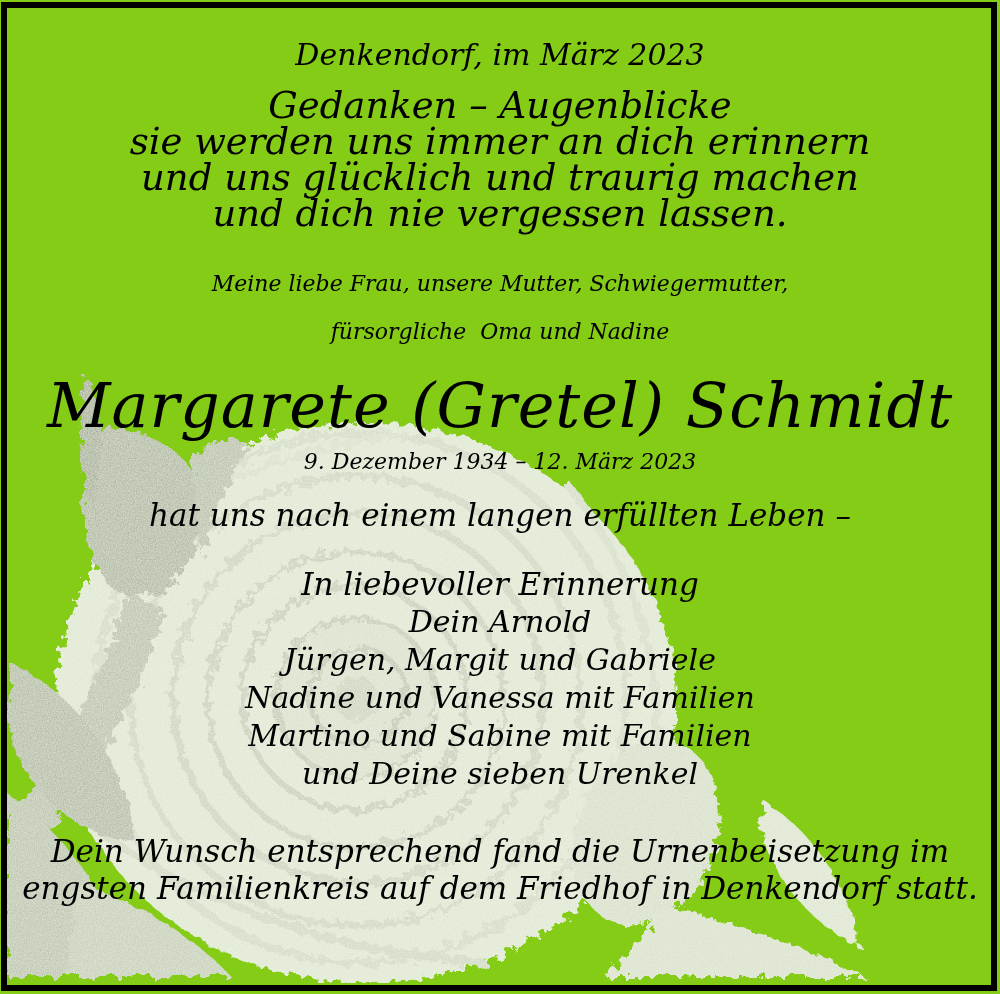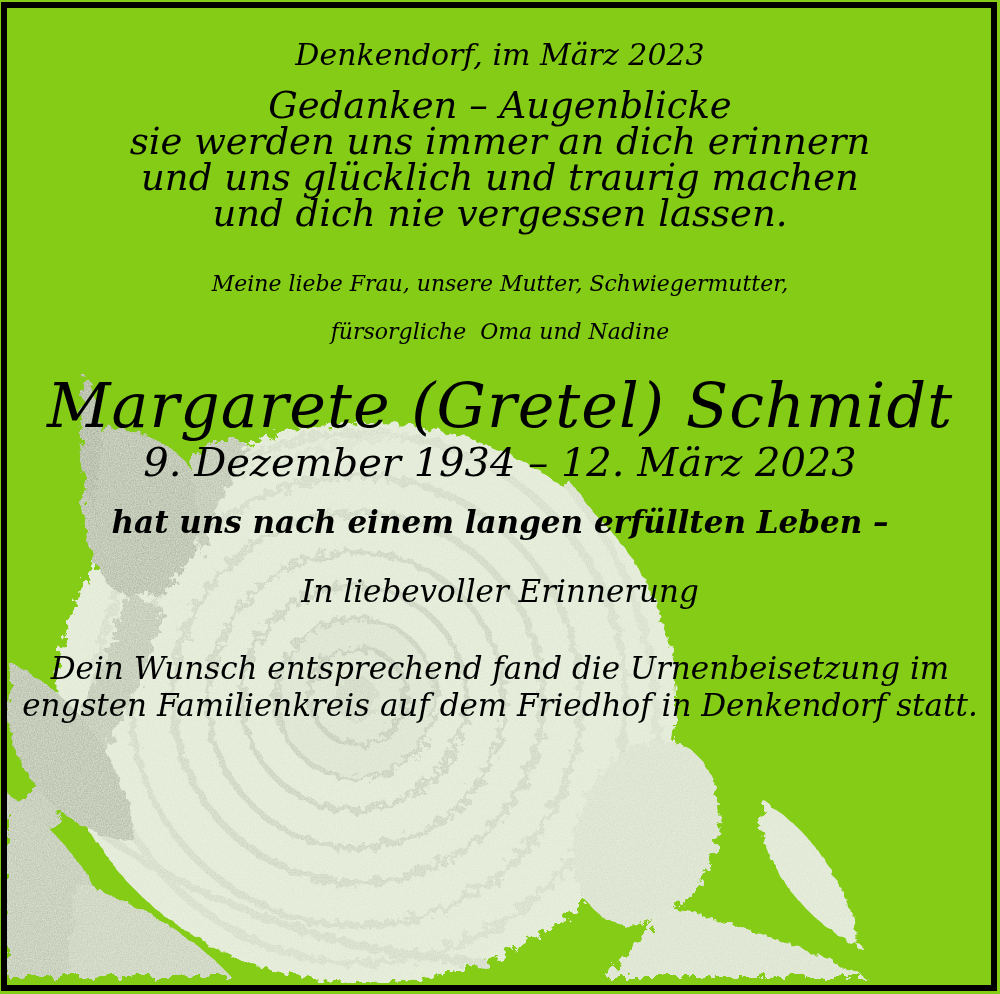--- a/index.html
+++ b/index.html
@@ -25,22 +25,22 @@
     position: absolute;
     left: 12px; right: 12px; top: 8px;
     z-index: 1;
     text-align: center;
   }
   .line { white-space: pre-wrap; }
   .dateline   { margin-top: 30px; font-size: 30px; line-height: 34px; }
   .epigraph   { margin-top: 16px; font-size: 37px; line-height: 36px; }
   .intro      { margin-top: 28px; font-size: 22px; line-height: 48px; }
   .name       { margin-top: 14px; font-size: 62px; line-height: 72px; font-weight: normal; letter-spacing: 1px; }
-  .dates      { margin-top: 2px;  font-size: 40px; line-height: 36px; }
-  .passing    { margin-top: 23px; font-size: 31px; line-height: 39px; font-weight: bold; }
+  .dates      { margin-top: 2px;  font-size: 22px; line-height: 36px; }
+  .passing    { margin-top: 16px; font-size: 31px; line-height: 39px; }
   .remembrance { margin-top: 30px; }
   .remembrance-heading { font-size: 31px; line-height: 38px; font-weight: normal; }
   .mourners   { font-size: 30px; line-height: 38px; }
   .closing    { margin-top: 40px; font-size: 31px; line-height: 37px; }
 </style>
 </head>
 <body>
 
 <div class="page">
 
@@ -111,20 +111,27 @@
     <div class="name line">Margarete (Gretel) Schmidt</div>
 
     <div class="dates line">9. Dezember 1934 – 12. März 2023</div>
 
     <div class="passing">
       <div class="line">hat uns nach einem langen erfüllten Leben –</div>
     </div>
 
     <div class="remembrance">
       <div class="remembrance-heading line">In liebevoller Erinnerung</div>
+      <div class="mourners">
+        <div class="line">Dein Arnold</div>
+        <div class="line">Jürgen, Margit und Gabriele</div>
+        <div class="line">Nadine und Vanessa mit Familien</div>
+        <div class="line">Martino und Sabine mit Familien</div>
+        <div class="line">und Deine sieben Urenkel</div>
+      </div>
     </div>
 
     <div class="closing">
       <div class="line">Dein Wunsch entsprechend fand die Urnenbeisetzung im</div>
       <div class="line">engsten Familienkreis auf dem Friedhof in Denkendorf statt.</div>
     </div>
 
   </div>
 </div>
 

